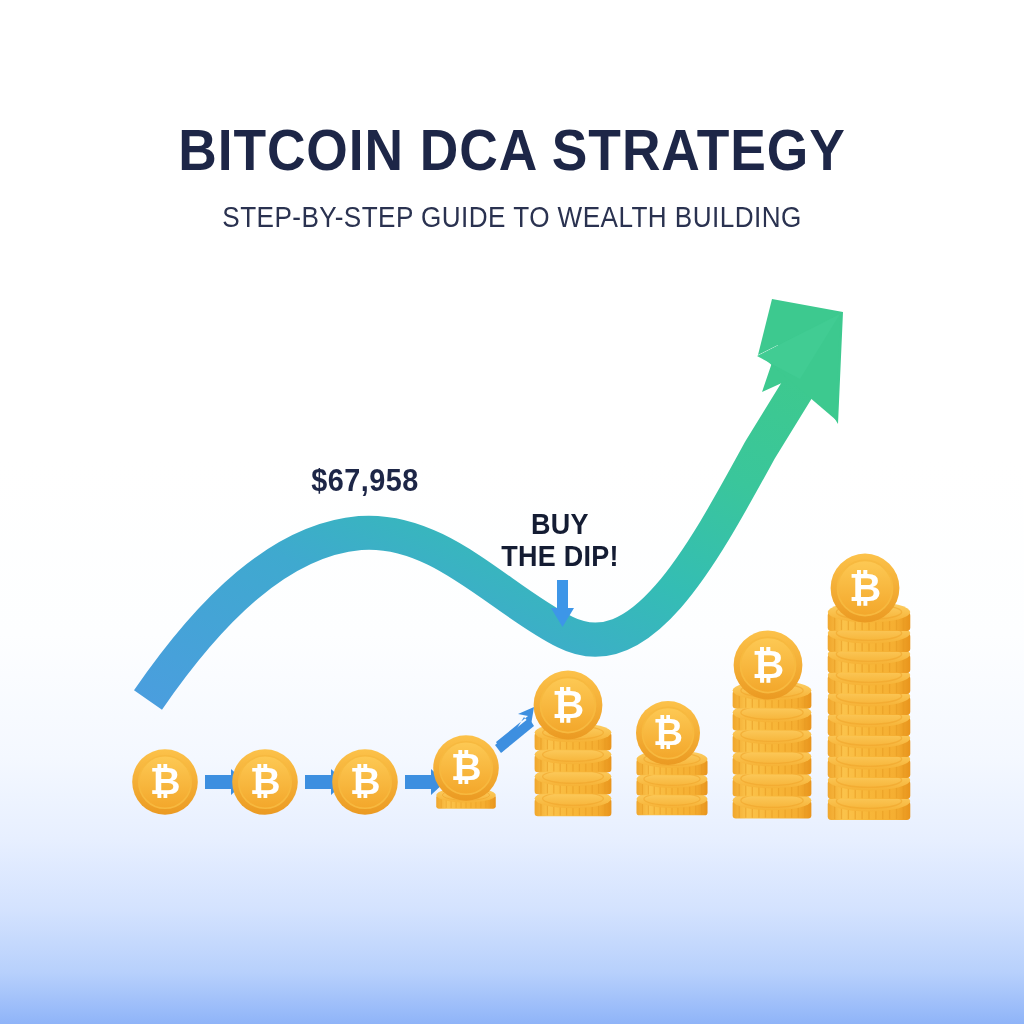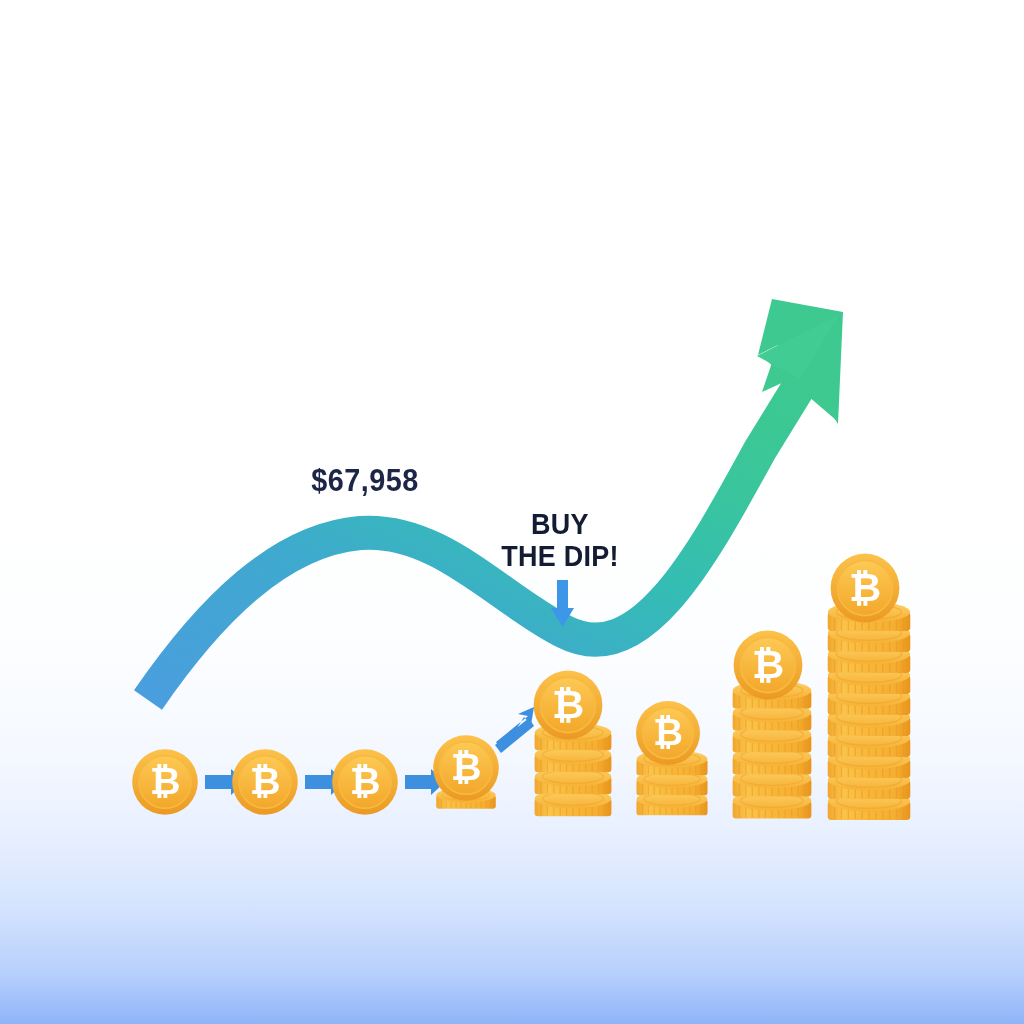--- a/index.html
+++ b/index.html
@@ -45,20 +45,24 @@
     font-size:29px;font-weight:bold;color:#141c33;line-height:1.12;
     letter-spacing:0.3px;
     transform:scaleX(0.93);transform-origin:center;
   }
 </style>
 </head>
 <body>
 
 <div id="canvas">
 
+  <div class="title-block">
+    <div class="main-title">BITCOIN DCA STRATEGY</div>
+    <div class="sub-title">STEP-BY-STEP GUIDE TO WEALTH BUILDING</div>
+  </div>
 
   <svg id="art" viewBox="0 0 1024 1024">
     <defs>
       <linearGradient id="curveGrad" x1="0" y1="1" x2="1" y2="0">
         <stop offset="0%" stop-color="#4a9ede"></stop>
         <stop offset="33%" stop-color="#3fa9cf"></stop>
         <stop offset="58%" stop-color="#34bdb4"></stop>
         <stop offset="80%" stop-color="#3ac69b"></stop>
         <stop offset="100%" stop-color="#3dc98f"></stop>
       </linearGradient>

